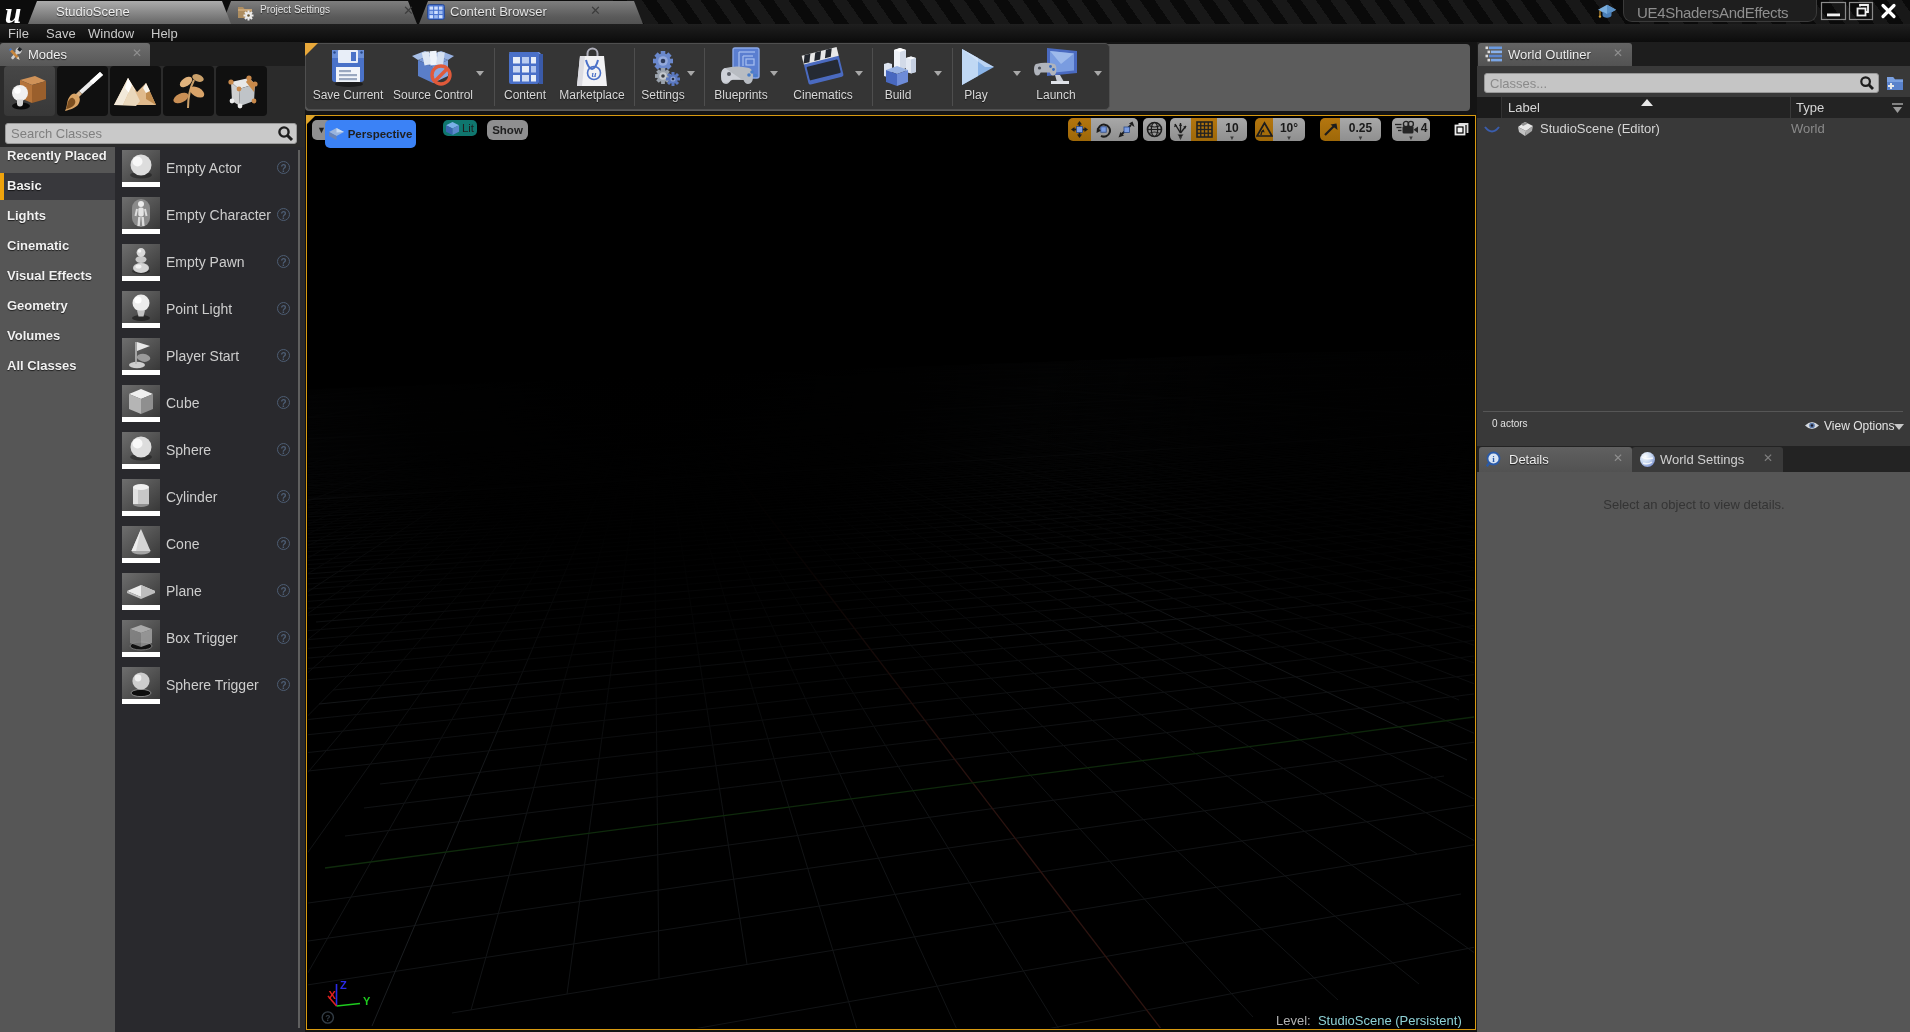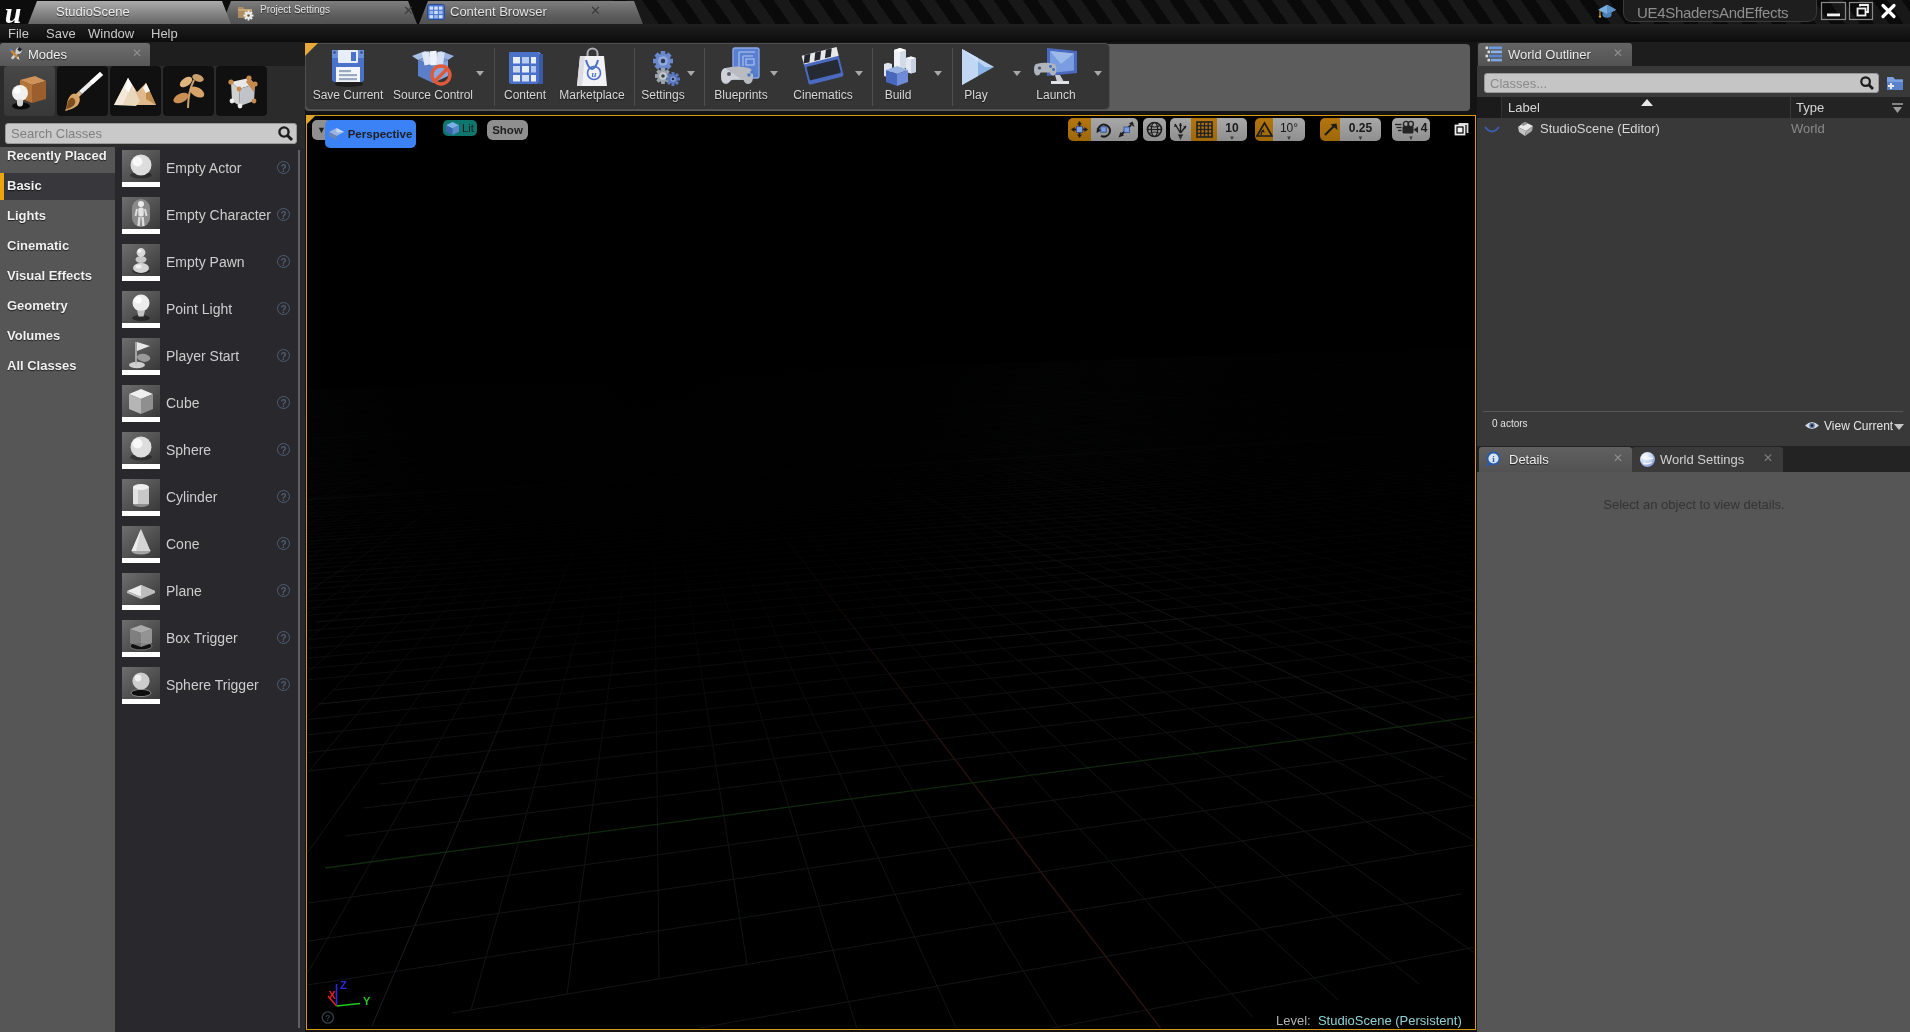--- a/index.html
+++ b/index.html
@@ -643,21 +643,21 @@
 <div class="abs" style="left:1217px;top:118px;width:30px;height:23px;background:linear-gradient(#a8a8a8,#8f8f8f);border-radius:0 5px 5px 0;display:flex;align-items:center;justify-content:center;color:#1a1a1a;font-size:12px;font-weight:bold">
       <div style="position:relative;width:100%;height:100%;display:flex;align-items:center;justify-content:center;padding-bottom:4px">10<span style="position:absolute;bottom:0px;left:50%;transform:translateX(-50%);font-size:6px;color:#3a3a3a">▼</span></div>
     </div>
 <div class="abs" style="left:1255px;top:118px;width:18px;height:23px;background:linear-gradient(#b4760f,#9e6808);border-radius:5px 0 0 5px;display:flex;align-items:center;justify-content:center;color:#1a1a1a;font-size:12px;font-weight:bold">
       <svg width="17" height="17" viewBox="0 0 17 17">
 <polygon points="8.5,2 16,15 1,15" fill="none" stroke="#1d1d1d" stroke-width="1.7"></polygon>
 <path d="M5 14 a6 6 0 0 1 2 -4.4" fill="none" stroke="#1d1d1d" stroke-width="1.4"></path>
 <polygon points="7.6,8.2 8.6,11.4 5.4,10.4" fill="#1d1d1d"></polygon>
       </svg>
     </div>
-<div class="abs" style="left:1273px;top:118px;width:32px;height:23px;background:linear-gradient(#a8a8a8,#8f8f8f);border-radius:0 5px 5px 0;display:flex;align-items:center;justify-content:center;color:#1a1a1a;font-size:12px;font-weight:normal">
+<div class="abs" style="left:1273px;top:118px;width:32px;height:23px;background:linear-gradient(#a8a8a8,#8f8f8f);border-radius:0 5px 5px 0;display:flex;align-items:center;justify-content:center;color:#1a1a1a;font-size:12px;font-weight:bold">
       <div style="position:relative;width:100%;height:100%;display:flex;align-items:center;justify-content:center;padding-bottom:4px">10°<span style="position:absolute;bottom:0px;left:50%;transform:translateX(-50%);font-size:6px;color:#3a3a3a">▼</span></div>
     </div>
 <div class="abs" style="left:1320px;top:118px;width:20px;height:23px;background:linear-gradient(#b4760f,#9e6808);border-radius:5px 0 0 5px;display:flex;align-items:center;justify-content:center;color:#1a1a1a;font-size:12px;font-weight:bold">
       <svg width="15" height="15" viewBox="0 0 15 15">
 <line x1="2" y1="13" x2="11" y2="4" stroke="#1d1d1d" stroke-width="2.2"></line>
 <polygon points="13.5,1.5 14.5,8 7.5,2.5" fill="#1d1d1d"></polygon>
       </svg>
     </div>
 <div class="abs" style="left:1340px;top:118px;width:41px;height:23px;background:linear-gradient(#a8a8a8,#8f8f8f);border-radius:0 5px 5px 0;display:flex;align-items:center;justify-content:center;color:#1a1a1a;font-size:12px;font-weight:bold">
       <div style="position:relative;width:100%;height:100%;display:flex;align-items:center;justify-content:center;padding-bottom:4px">0.25<span style="position:absolute;bottom:0px;left:50%;transform:translateX(-50%);font-size:6px;color:#3a3a3a">▼</span></div>
@@ -747,21 +747,21 @@
     </svg>
 <div class="txt" style="left:1540px;top:121px;font-size:13px;color:#d6d6d6">StudioScene (Editor)</div>
 <div class="txt" style="left:1791px;top:121px;font-size:13px;color:#8a8a8a">World</div>
 <div class="abs" style="left:1483px;top:411px;width:420px;height:1px;background:#565656"></div>
 <div class="txt" style="left:1492px;top:418px;font-size:10px;color:#e3e3e3">0 actors</div>
 <svg class="abs" style="left:1803px;top:420px" width="18" height="11" viewBox="0 0 16 11">
 <path d="M1 5.5 Q8 -1.5 15 5.5 Q8 12.5 1 5.5z" fill="#d4d9df"></path>
 <circle cx="8" cy="5.5" r="2.8" fill="#5a78a8"></circle>
       <circle cx="8" cy="5.5" r="1.2" fill="#1a1a2a"></circle>
     </svg>
-<div class="txt" style="left:1824px;top:419px;font-size:12px;color:#e3e3e3">View Current</div>
+<div class="txt" style="left:1824px;top:419px;font-size:12px;color:#e3e3e3">View Options</div>
 <div class="abs" style="left:1894px;top:424px;width:0;height:0;border-left:5px solid transparent;border-right:5px solid transparent;border-top:6px solid #c8c8c8"></div>
 <div class="abs" style="left:1477px;top:446px;width:433px;height:26px;background:#232323"></div>
 <div class="abs" style="left:1479px;top:447px;width:153px;height:25px;background:linear-gradient(#606060,#525252);border-radius:3px 3px 0 0"></div>
 <svg class="abs" style="left:1486px;top:451px" width="17" height="17" viewBox="0 0 17 17">
 <circle cx="7.5" cy="7.5" r="6" fill="#d8e4f4" stroke="#2a5aa8" stroke-width="1.8"></circle>
 <text x="7.5" y="11" font-size="9" font-weight="bold" fill="#2a5aa8" text-anchor="middle" font-family="Liberation Serif,serif">i</text>
 <line x1="3.4" y1="11.8" x2="0.8" y2="15.4" stroke="#2a5aa8" stroke-width="2.4"></line>
     </svg>
 <div class="txt tsh" style="left:1509px;top:452px;font-size:13px;color:#ededed">Details</div>
 <div class="txt" style="left:1613px;top:451px;font-size:12px;color:#8f8f8f">✕</div>

